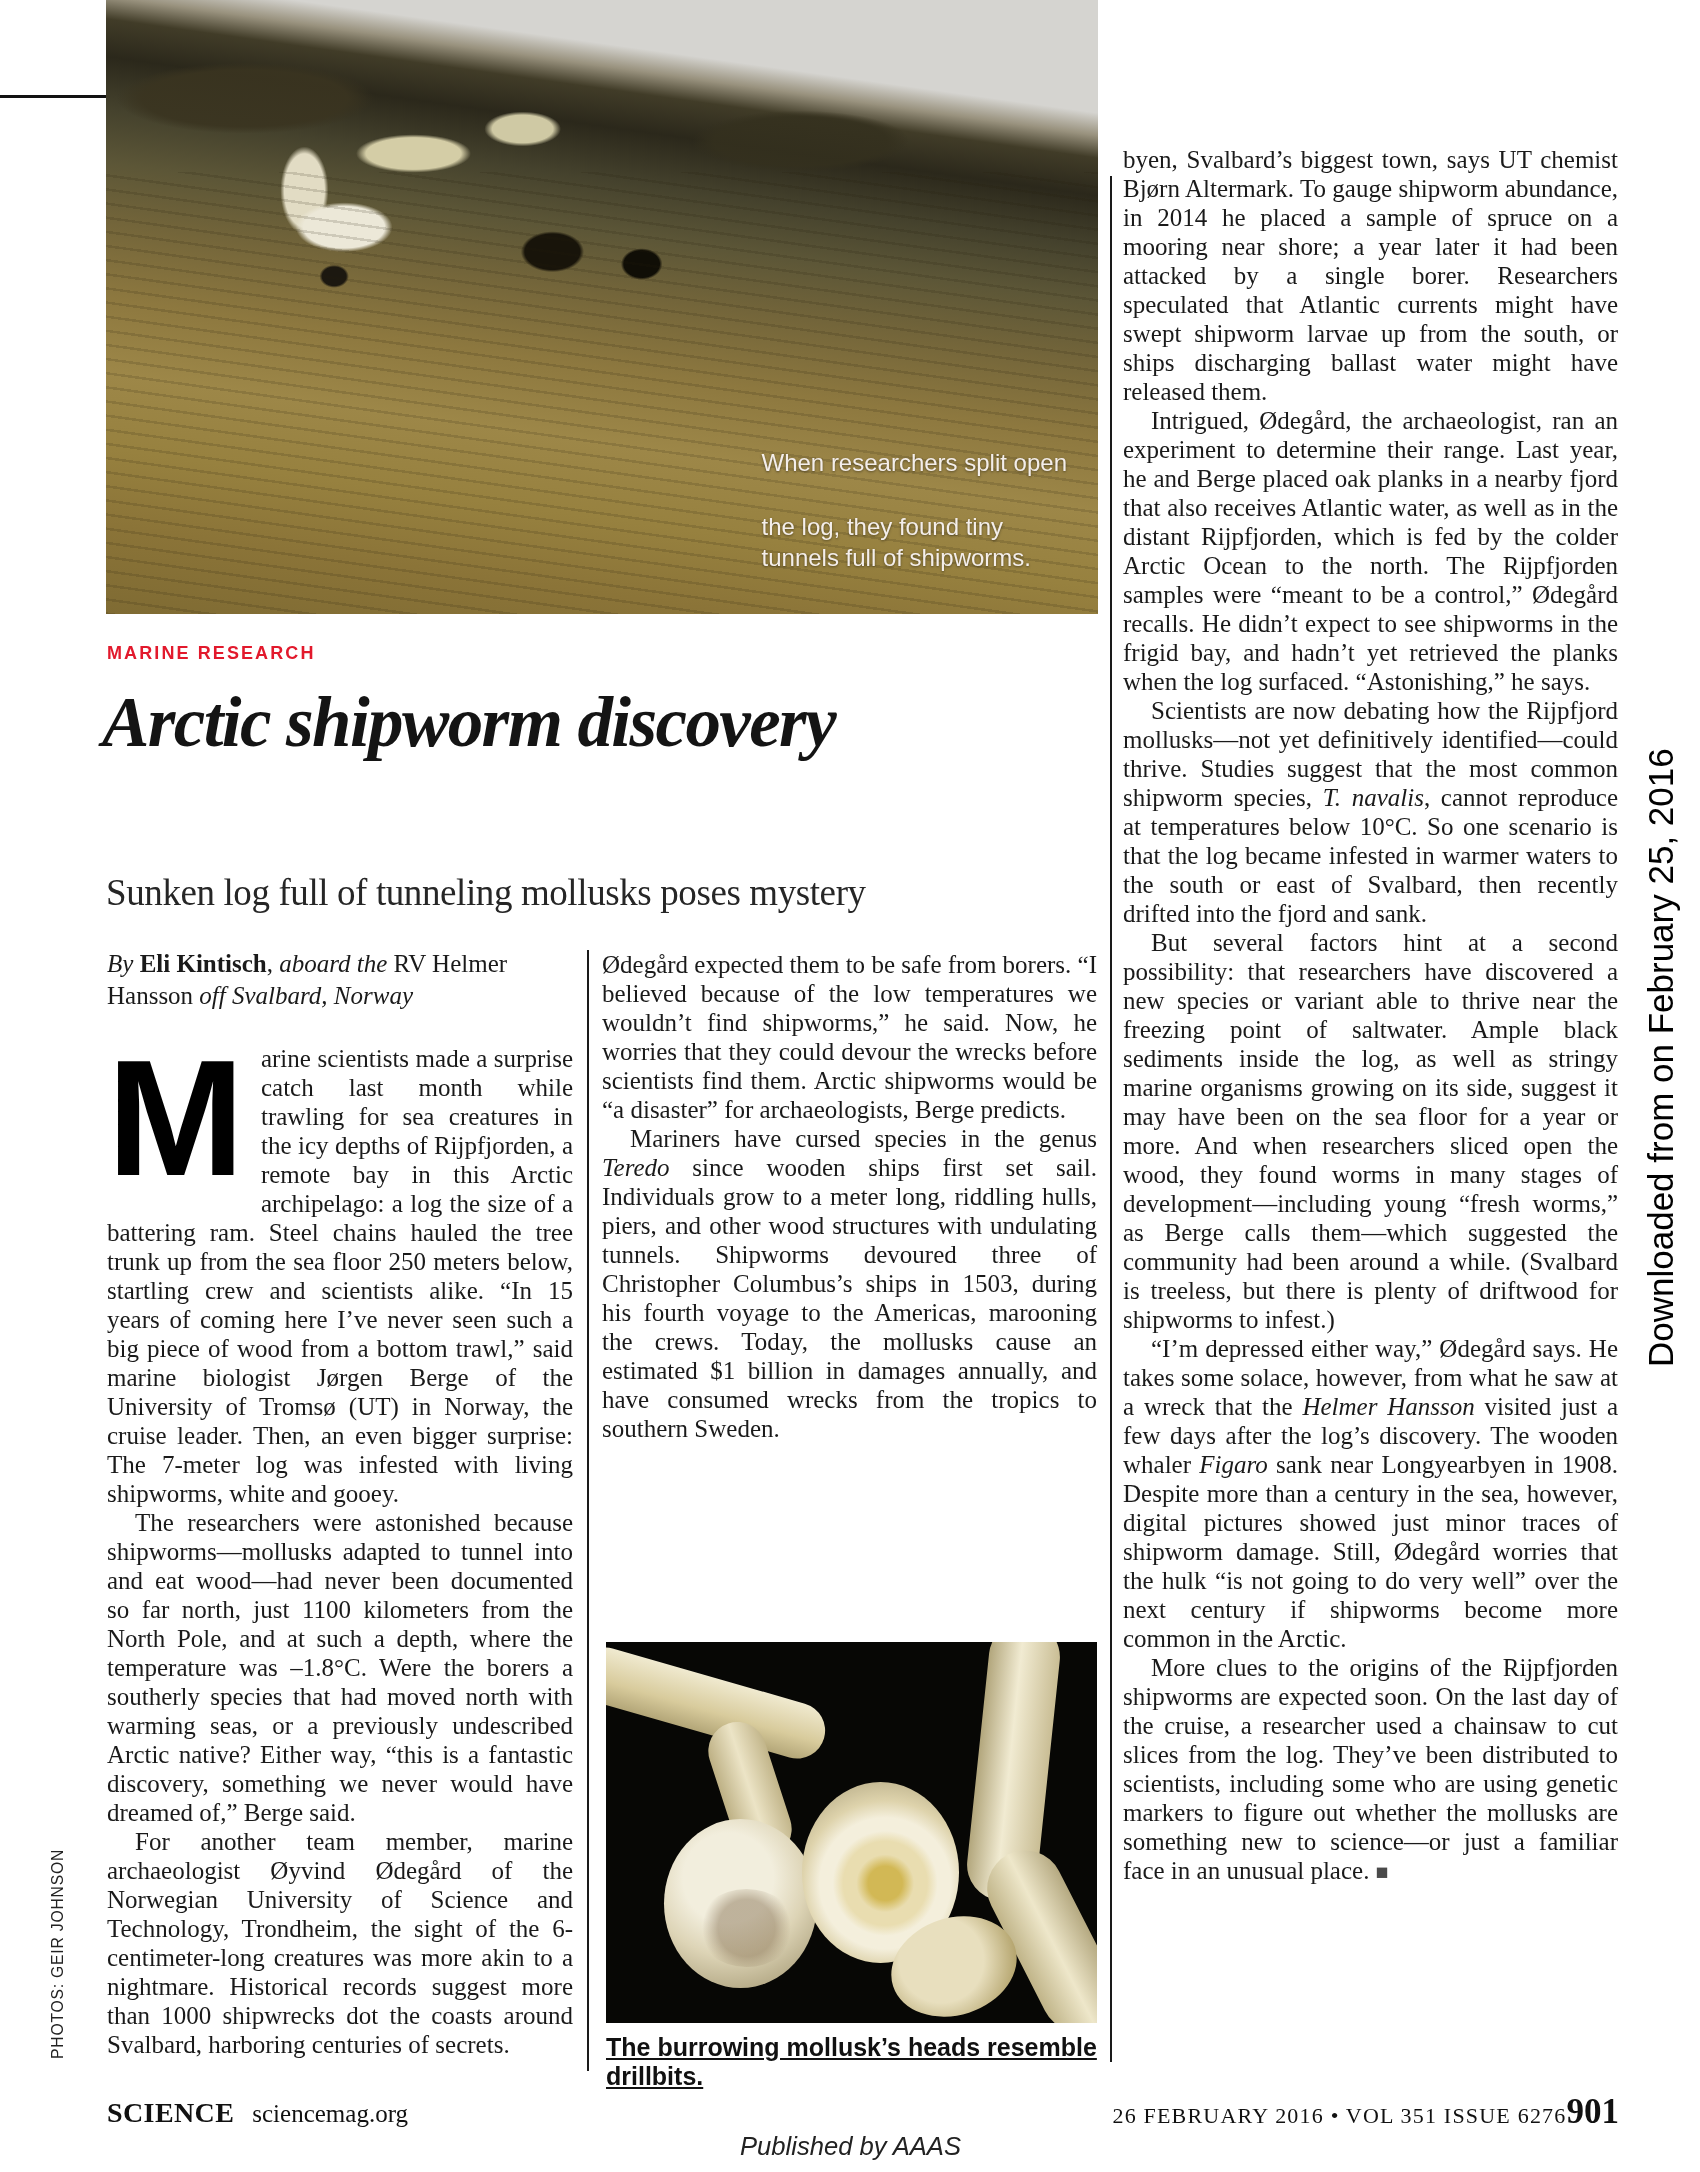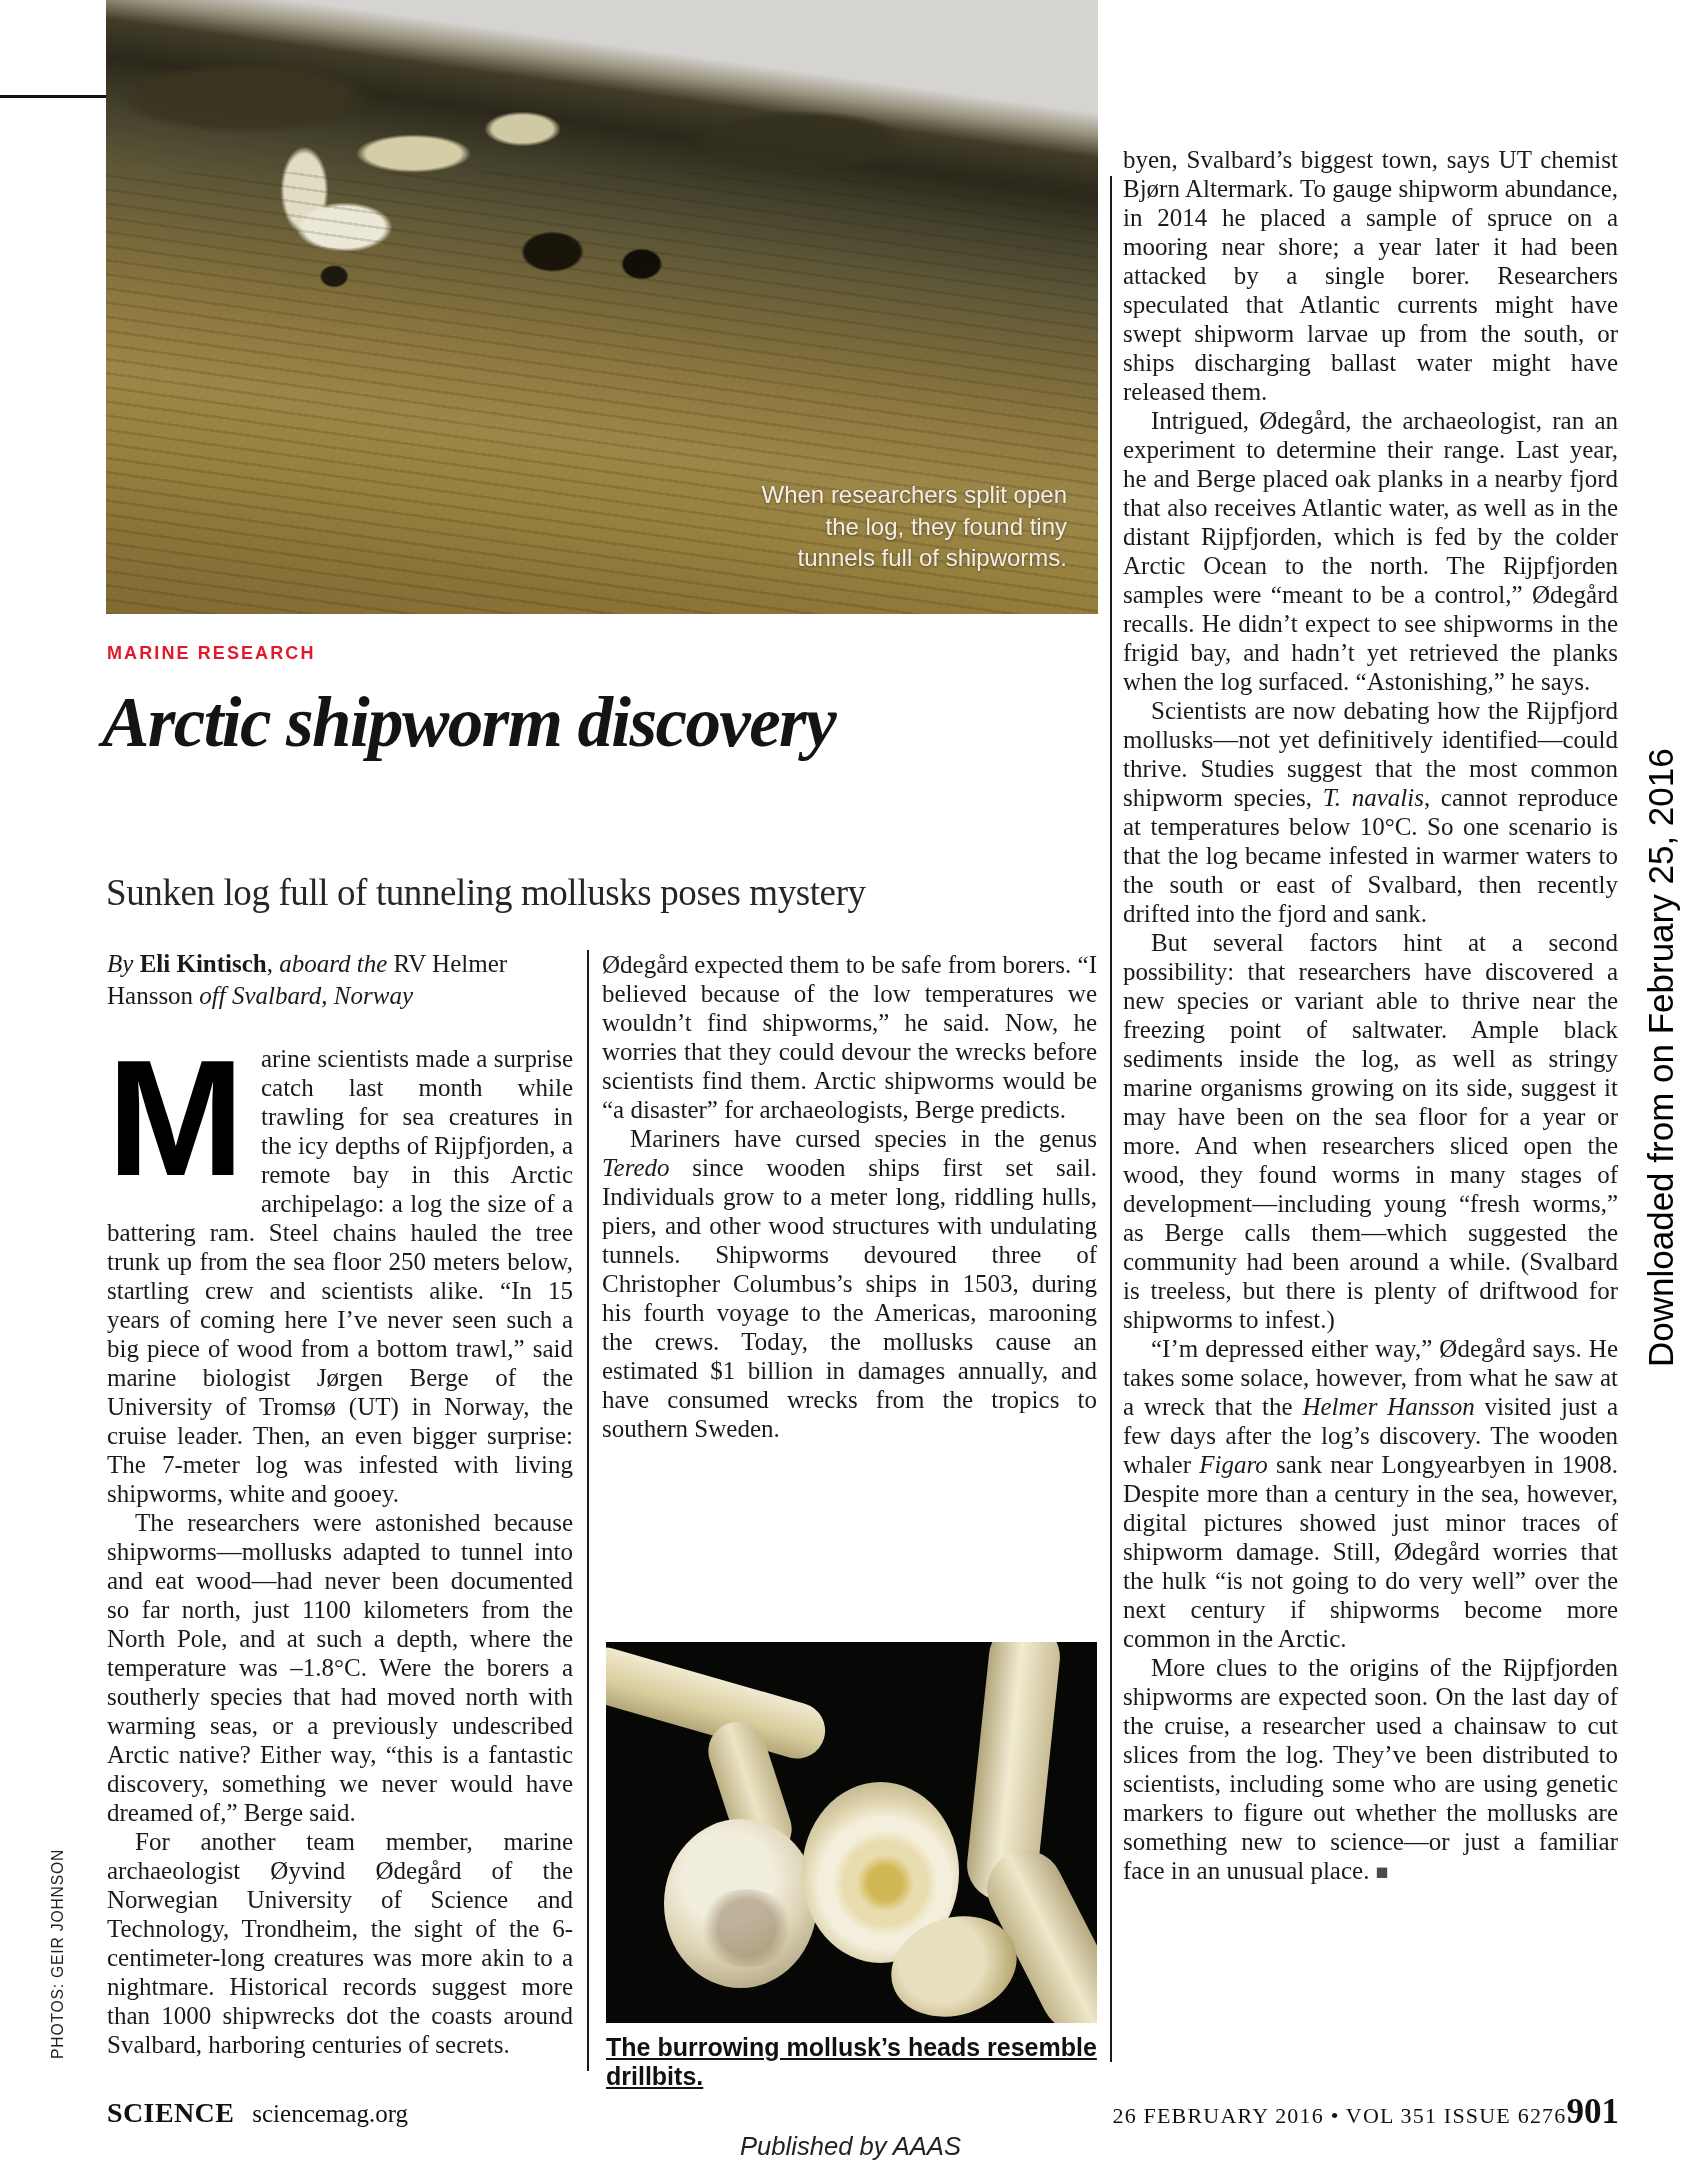--- a/index.html
+++ b/index.html
@@ -22,21 +22,21 @@
       radial-gradient(ellipse 23px 18px at 23% 45%, #1c1810 0 52%, rgba(28,24,16,0) 64%),
       radial-gradient(ellipse 181px 51px at 70% 23%, rgba(52,48,30,.85) 0 48%, rgba(52,48,30,0) 60%),
       radial-gradient(ellipse 214px 59px at 14% 16%, rgba(58,52,32,.9) 0 48%, rgba(58,52,32,0) 60%),
       linear-gradient(188deg,#d5d4d0 0%,#d5d4d0 15%,#99927e 18%,#413c28 21%,#2b281b 26%,#45422d 33%,#5c5637 40%,#73653a 48%,#8d783f 58%,#9d8748 68%,#97813f 78%,#8b7438 88%,#7f6b33 100%);
   }
   .top-photo .grain{
     position:absolute;left:0;right:0;top:28%;bottom:0;
     background:repeating-linear-gradient(188deg, rgba(35,28,10,.15) 0 2.5px, rgba(0,0,0,0) 2.5px 14px);
   }
   .photo-caption{
-    position:absolute;right:31px;bottom:40px;text-align:right;
+    position:absolute;right:31px;bottom:40px;text-align:left;
     font-family:"Liberation Sans",sans-serif;font-size:24px;line-height:1.32;
     color:#f4eeea;text-shadow:0 0.8px 2.5px rgba(0,0,0,.45);
   }
 
   
   .kicker{
     position:absolute;left:107px;top:643px;
     font-family:"Liberation Sans",sans-serif;font-weight:bold;
     font-size:18px;letter-spacing:2.1px;color:#e2192c;
   }
@@ -124,21 +124,21 @@
 </style>
 </head>
 <body>
 
 <div class="margin-rule"></div>
 
 <div class="top-photo">
   <div class="grain"></div>
   <div class="photo-caption">
       <span style="display: block;">When researchers split open</span>
-      <span style="display: block;">the log, they found tiny</span>
+      <span style="display: block; margin-top: 32px;">the log, they found tiny</span>
       <span style="display: block;">tunnels full of shipworms.</span>
     </div>
 </div>
 
 <div class="kicker">MARINE RESEARCH</div>
 <div class="title">
   <div>Arctic shipworm discovery</div>
 </div>
 <div class="subtitle">Sunken log full of tunneling mollusks poses mystery</div>
 <div class="byline"><span class="seg-italic">By </span><span class="seg-bold">Eli Kintisch</span><span>, </span><span class="seg-italic">aboard the </span><span>RV Helmer Hansson </span><span class="seg-italic">off Svalbard, Norway</span></div>

